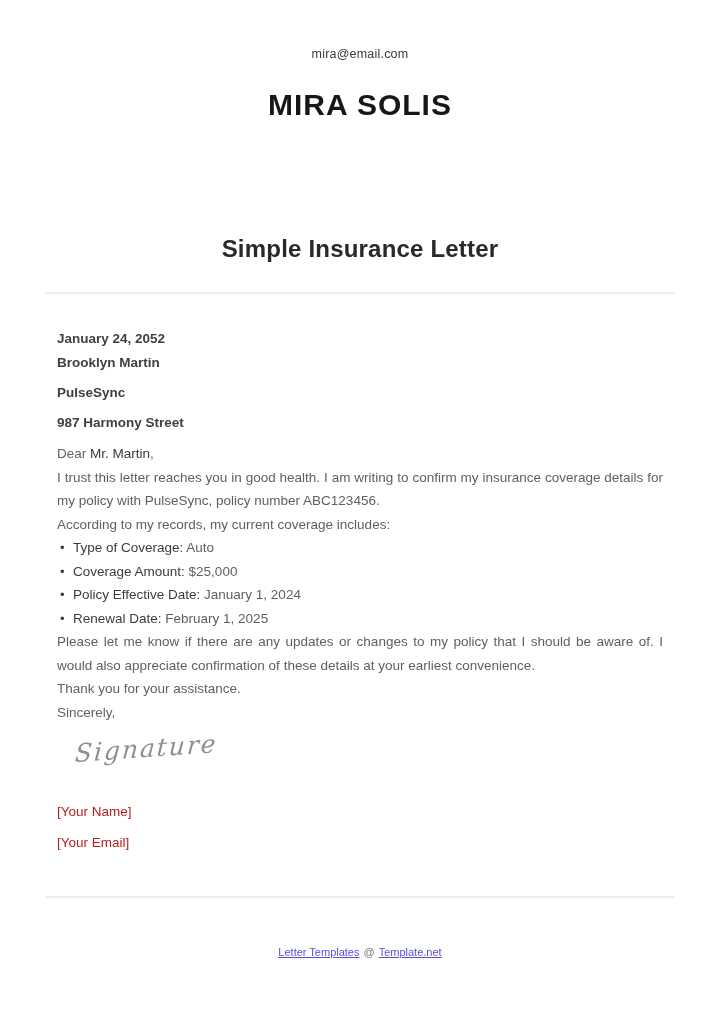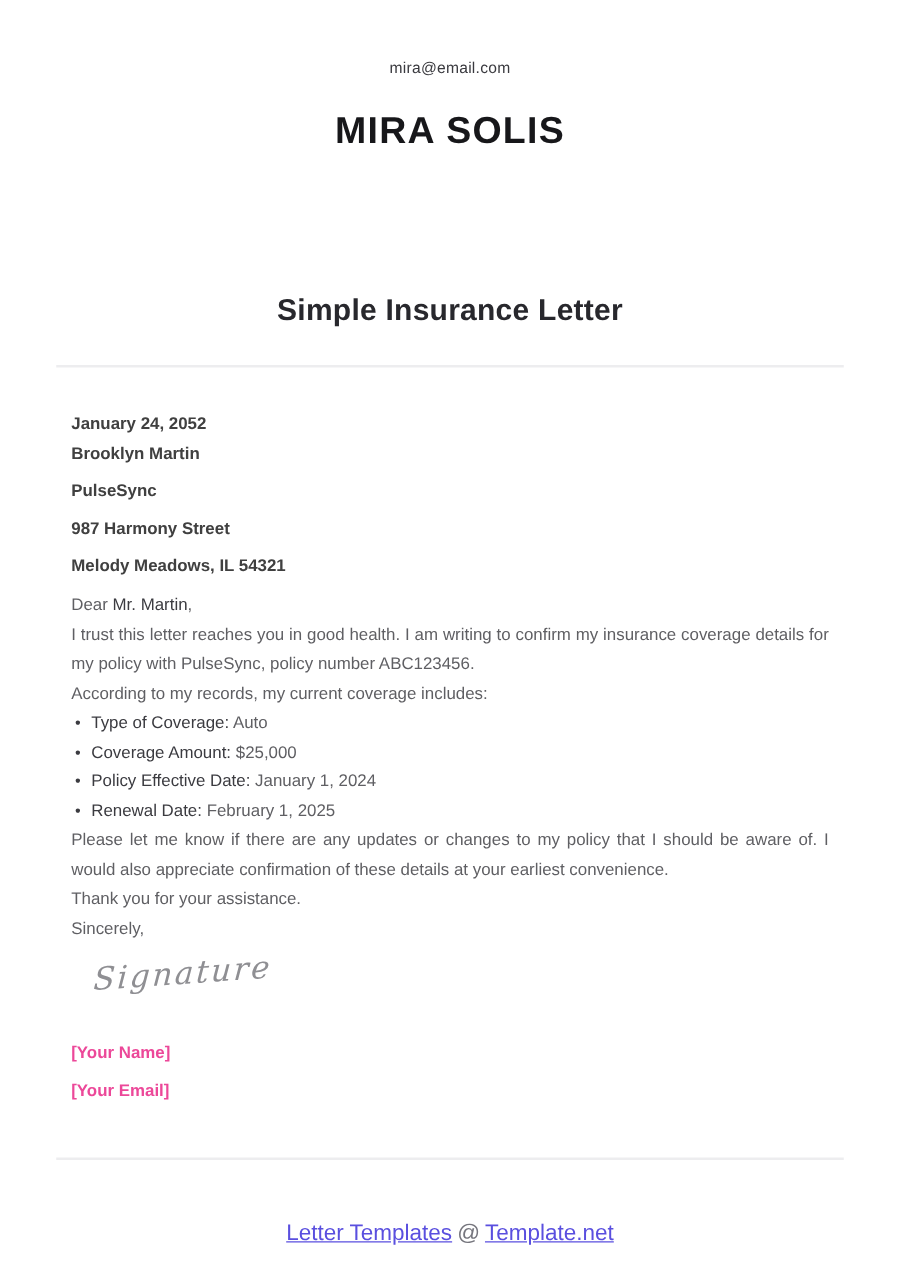--- a/index.html
+++ b/index.html
@@ -70,33 +70,33 @@
     margin: 18px 0 0 18px;
     font-family: "DejaVu Serif", serif;
     font-style: italic;
     font-size: 25px;
     color: #8f8f93;
     letter-spacing: 2px;
     transform: rotate(-4deg) skewX(-8deg);
     transform-origin: left center;
     display: inline-block;
   }
-  .placeholders { margin-top: 30px; font-weight: 700; color: #ec4899; }
+  .placeholders { margin-top: 30px; font-weight: 400; color: #b91c1c; }
   .placeholder-line { line-height: 24px; }
   .placeholder-line + .placeholder-line { margin-top: 7px; }
   
   .footer-divider {
     border: none;
     border-top: 2px solid #ededef;
     margin: 41px 45px 0 45px;
   }
   .footer {
     margin-top: 48px;
     text-align: center;
-    font-size: 18px;
+    font-size: 11px;
   }
   .footer a {
     color: #5a4fdf;
     text-decoration: underline;
     cursor: pointer;
   }
   .footer .sep { color: #76767e; margin: 0 4px; }
 </style>
 </head>
 <body>
@@ -112,21 +112,20 @@
 
   <hr class="divider">
 
   <div class="letter">
 
     <div class="meta">
       <div class="meta-line">January 24, 2052</div>
       <div class="meta-line">Brooklyn Martin</div>
       <div class="meta-line-sp">PulseSync</div>
       <div class="meta-line-sp">987 Harmony Street</div>
-      <div class="meta-line-sp">Melody Meadows, IL 54321</div>
     </div>
 
     <div class="body-block">
       <p><span>Dear </span><span class="bold-inline">Mr. Martin</span><span>,</span></p>
       <p class="justify">I trust this letter reaches you in good health. I am writing to confirm my insurance coverage details for my policy with PulseSync, policy number ABC123456.</p>
       <p>According to my records, my current coverage includes:</p>
 
       <ul class="coverage-list">
         <li><span class="bold-inline">Type of Coverage:</span> <span>Auto</span></li>
         <li><span class="bold-inline">Coverage Amount:</span> <span>$25,000</span></li>

